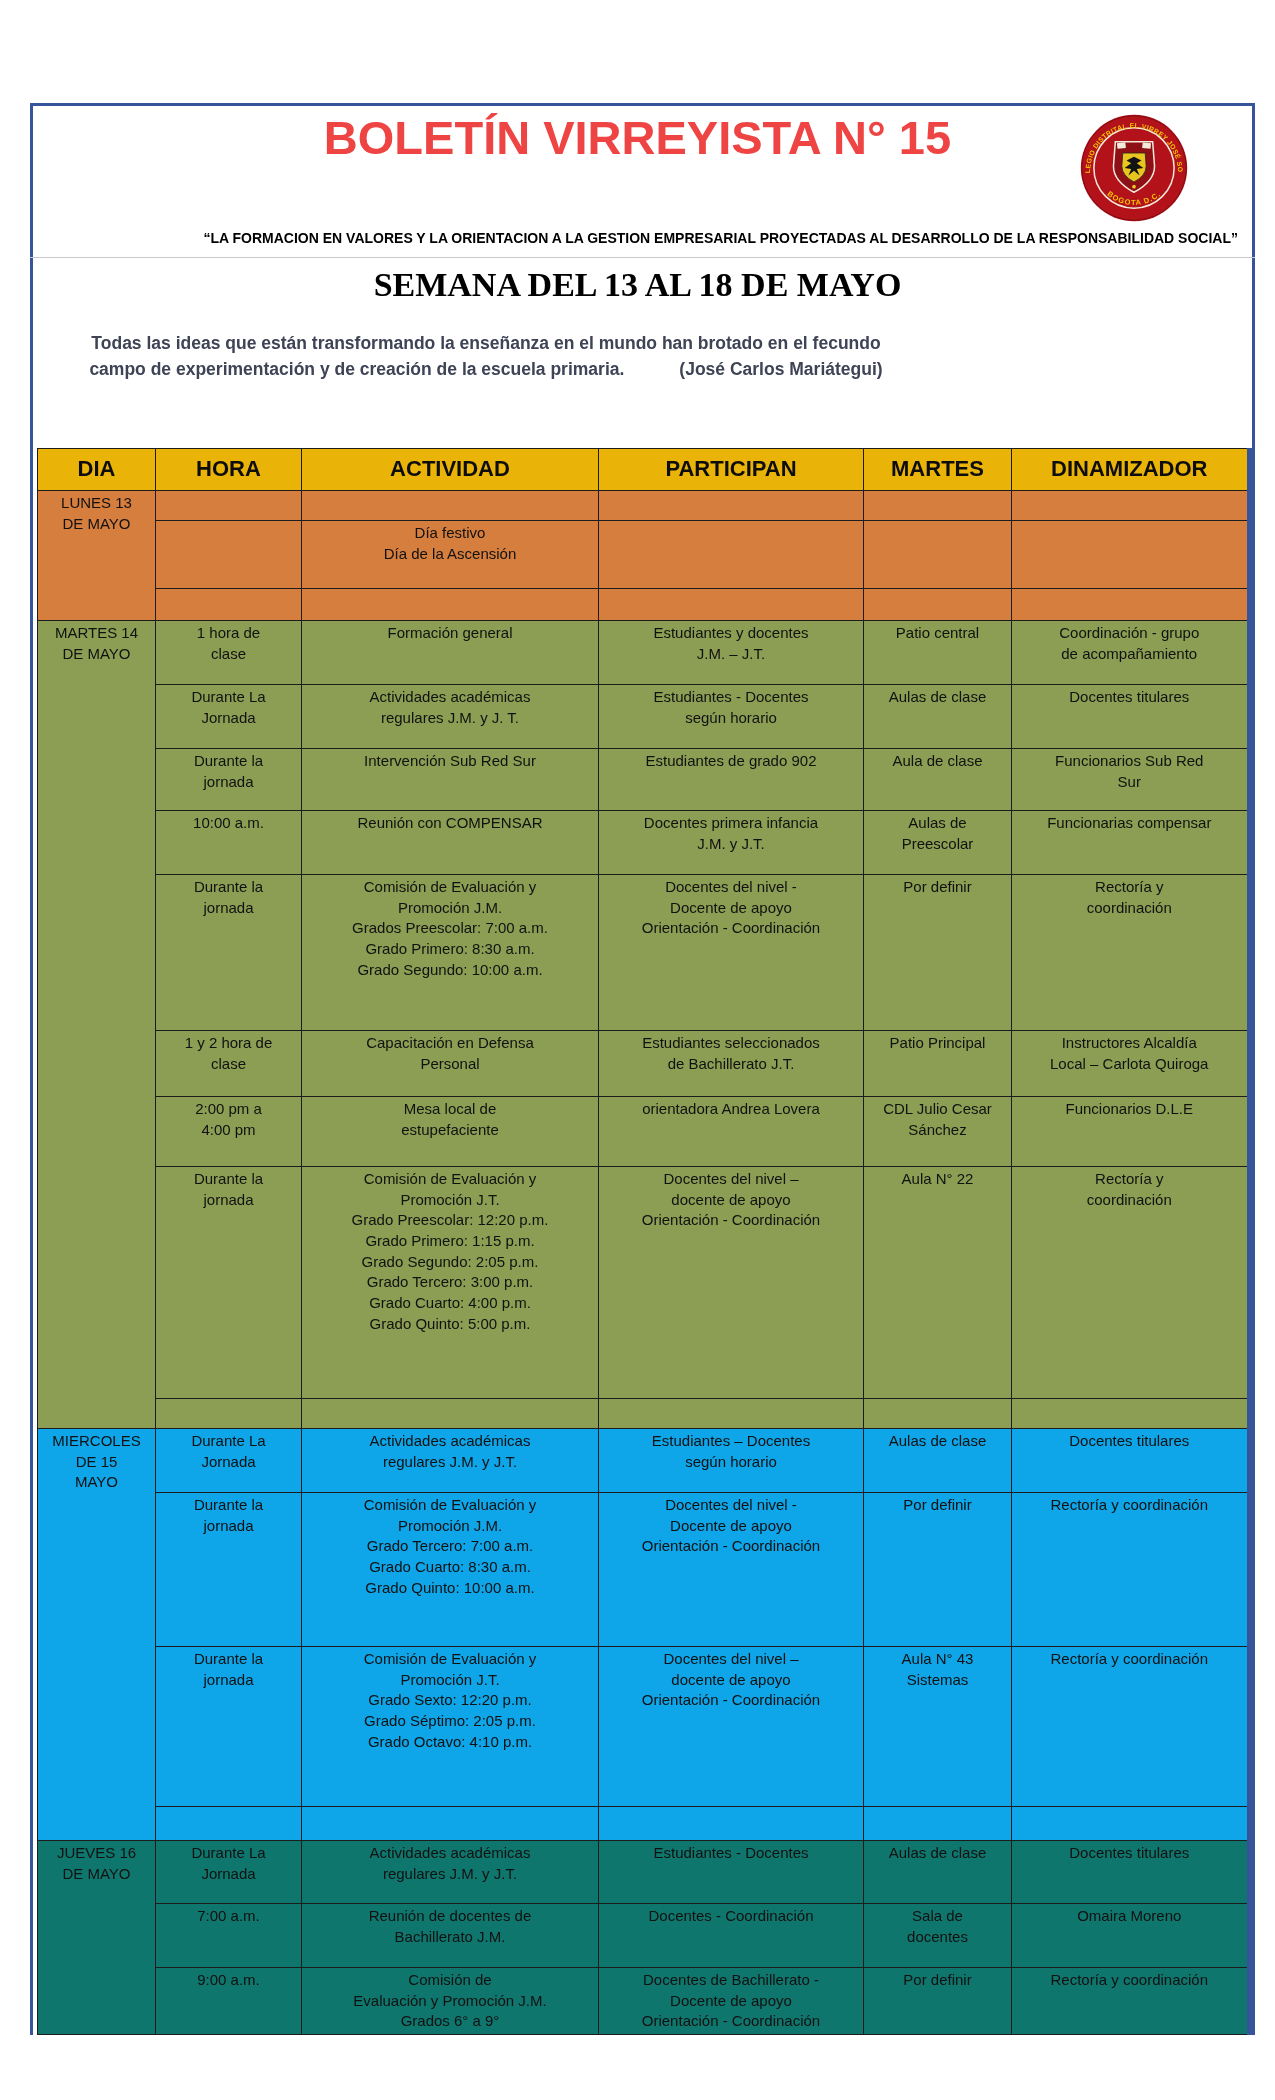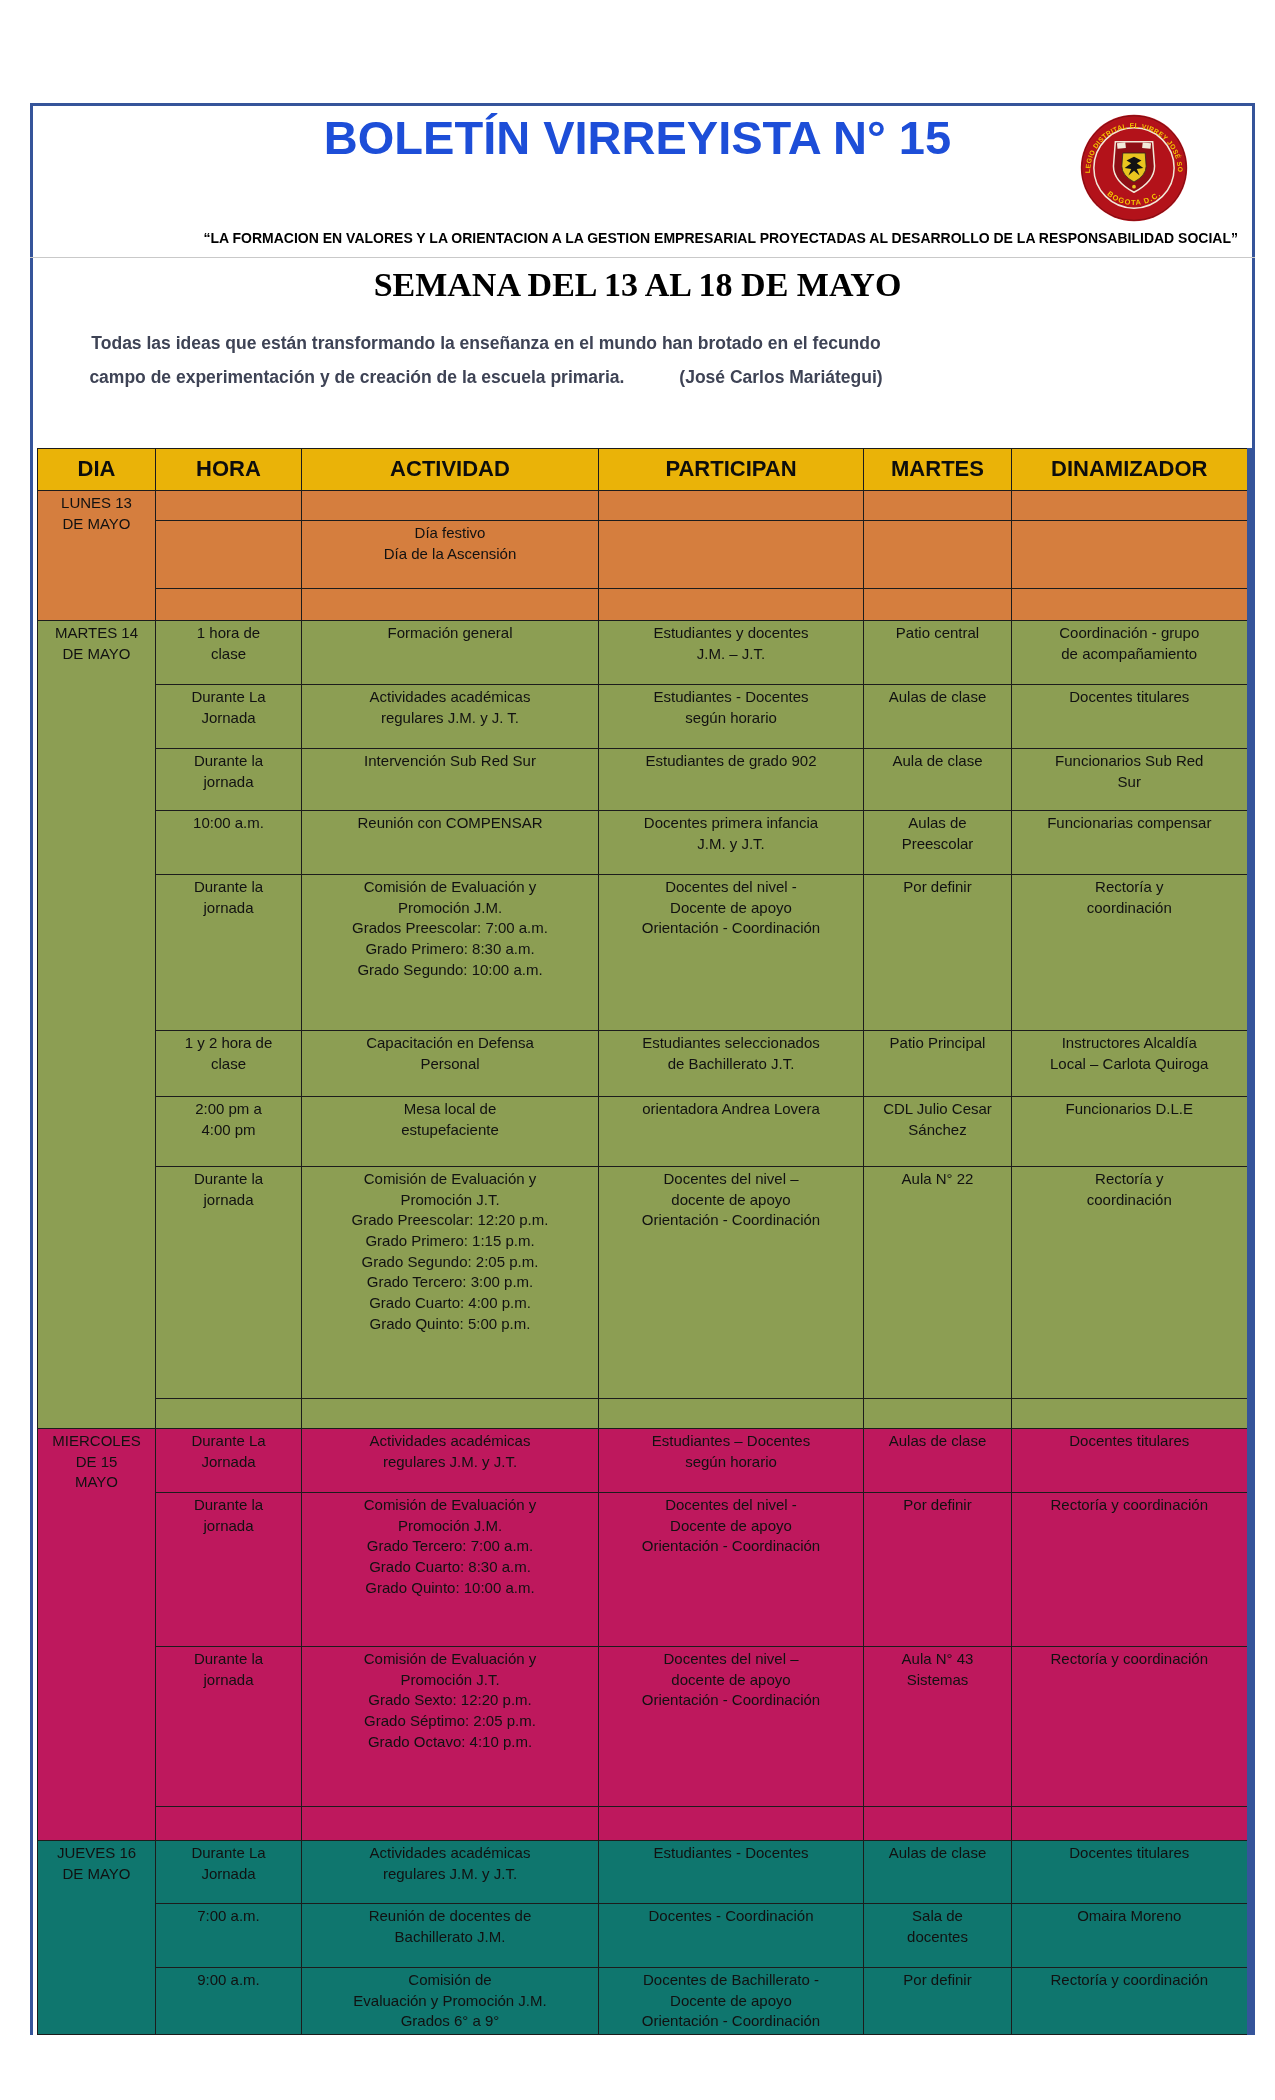--- a/index.html
+++ b/index.html
@@ -6,46 +6,46 @@
   .page{position:relative;width:1275px;height:2100px;background:#fff;
         font-family:"Liberation Sans",sans-serif;color:#111;overflow:hidden;}
 
   
   .pb{position:absolute;background:#35549A;}
   .pb-top{left:30px;top:103px;width:1225px;height:3px;}
   .pb-left{left:30px;top:103px;width:3px;height:1932px;}
   .pb-right{left:1252px;top:103px;width:3px;height:1932px;}
 
   .title{position:absolute;top:110px;left:0;width:100%;text-align:center;
-         font-size:47px;font-weight:bold;letter-spacing:0px;color:#1d4ed8;}
+         font-size:47px;font-weight:bold;letter-spacing:0px;color:#ef4444;}
   .subtitle{position:absolute;top:230px;left:38px;width:1200px;text-align:right;
             font-size:14px;font-weight:bold;color:#000;}
   .subtitle-rule{position:absolute;top:257px;left:30px;width:1225px;height:1px;background:#c9c9c9;}
   .week{position:absolute;top:266px;left:0;width:100%;text-align:center;
         font-family:"Liberation Serif",serif;font-weight:bold;font-size:34px;color:#000;}
   .quote{position:absolute;top:330px;left:52px;width:868px;text-align:center;
          font-size:17.5px;font-weight:bold;color:#3E4355;line-height:1.5;}
-  .quote-line2{display:flex;justify-content:center;gap:55px;white-space:nowrap;margin-top:8px;}
+  .quote-line2{display:flex;justify-content:center;gap:55px;white-space:nowrap;}
 
   .logo{position:absolute;left:1078px;top:112px;width:112px;height:112px;}
 
   
   .tbl-wrap{position:absolute;top:448px;left:37px;}
   table.sched{border-collapse:collapse;table-layout:fixed;width:1212px;}
   table.sched th,table.sched td{border:1px solid #1c1c1c;padding:2px 4px;
       vertical-align:top;text-align:center;font-size:15px;line-height:1.38;
       white-space:pre-line;overflow:hidden;}
   table.sched th{background:#eab308;font-size:22px;font-weight:bold;color:#0d0d0d;
       vertical-align:middle;line-height:1.1;}
   th.navy-under{border-bottom:5px solid #35549A;}
   .col-last{border-right:6px solid #35549A !important;}
 
   tr.lunes td{background:#D57E3E;}
   tr.martes td{background:#8C9E53;}
-  tr.miercoles td{background:#be185d;}
+  tr.miercoles td{background:#0ea5e9;}
   tr.jueves td{background:#0f766e;}
 
   td.day{vertical-align:middle;border-bottom:6px solid #35549A;font-size:15px;}
   td.mid{vertical-align:middle;}
   td.big{font-size:17px;}
   td.lh-lg{line-height:1.72;}
   td.lh-md{line-height:1.52;}
 </style>
 </head>
 <body>

